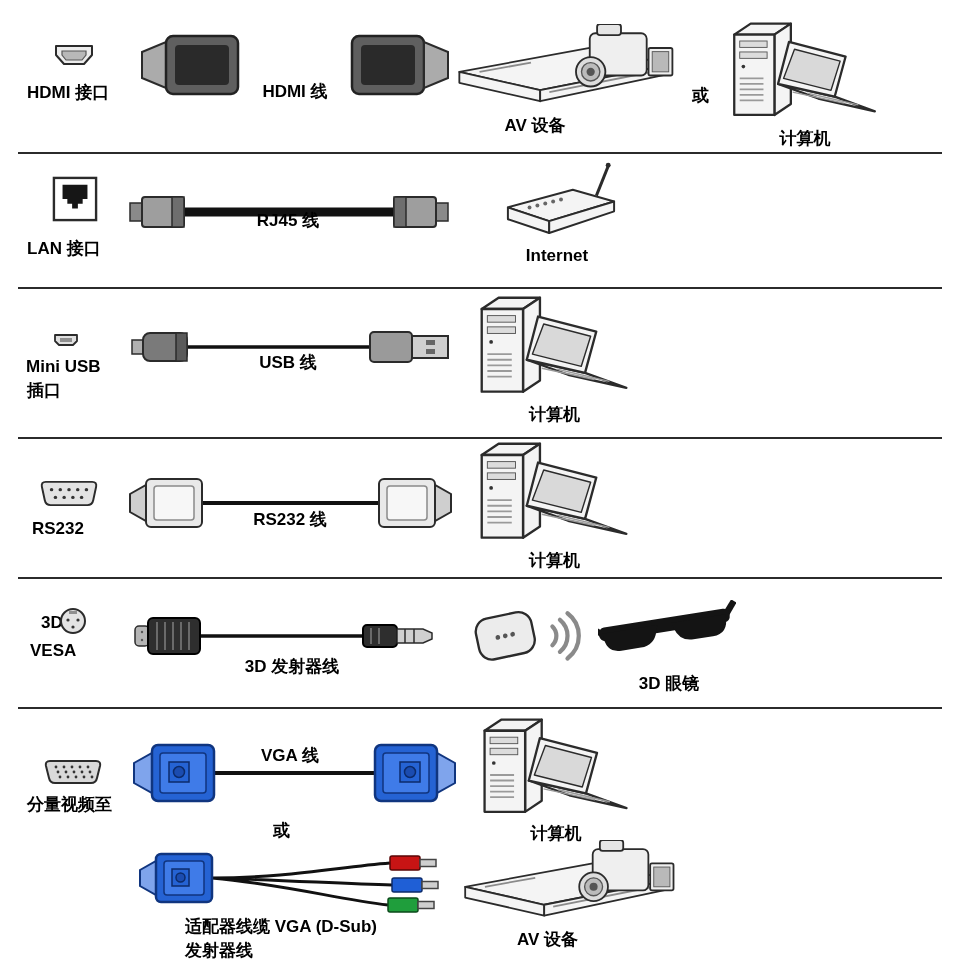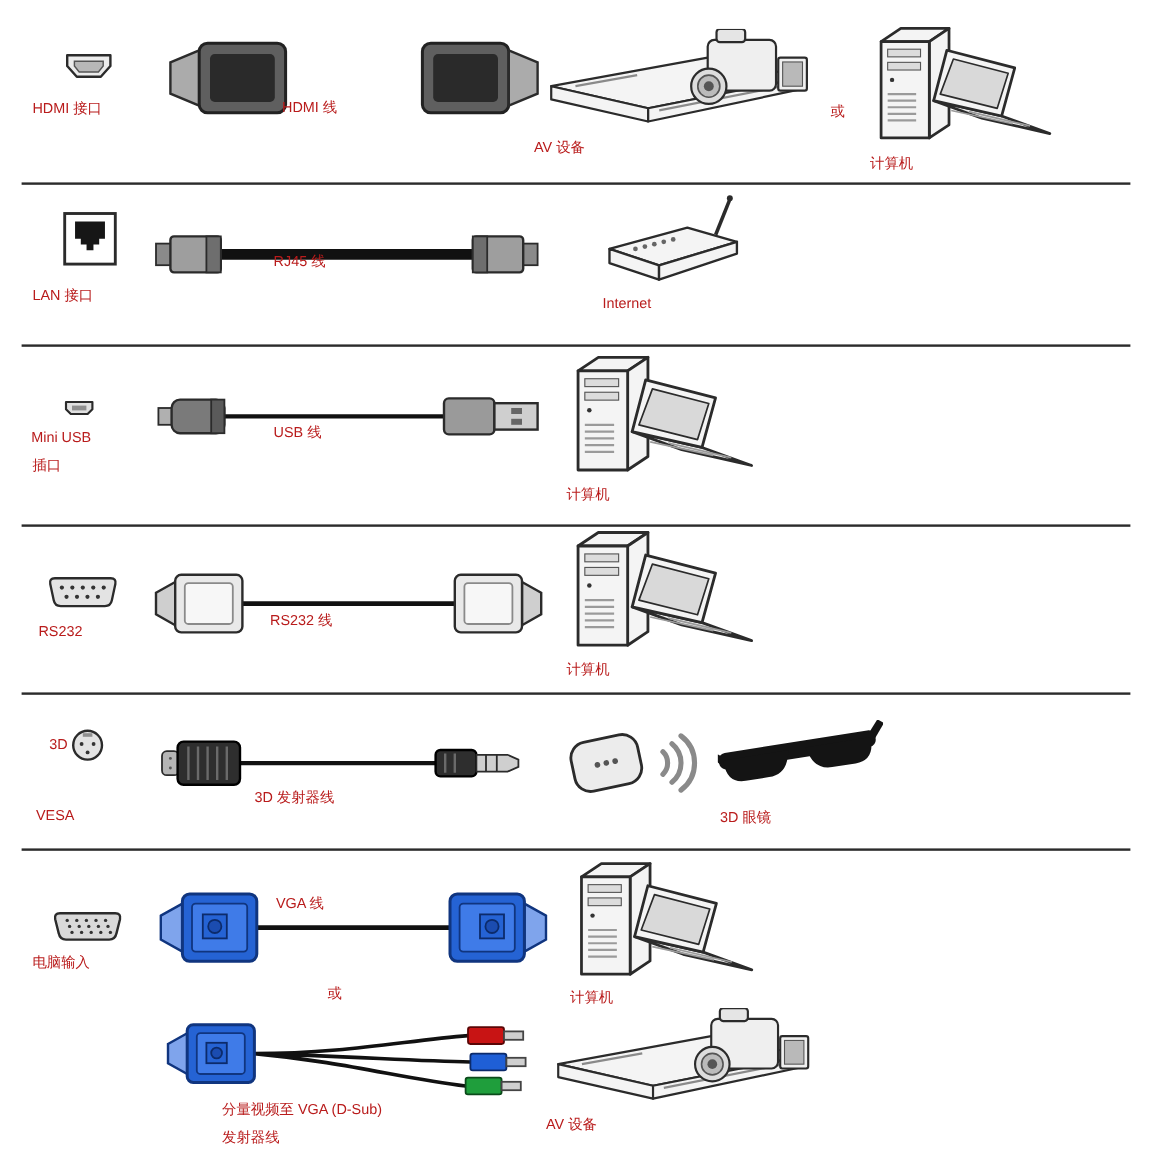--- a/index.html
+++ b/index.html
@@ -1,20 +1,20 @@
 <!DOCTYPE html>
 <html><head>
 <meta charset="utf-8">
 <style>
   html,body{margin:0;padding:0;background:#fff;}
   .canvas{position:relative;width:960px;height:974px;background:#fff;overflow:hidden;
           font-family:"Liberation Sans","DejaVu Sans",sans-serif;}
   .abs{position:absolute;}
-  .lbl{position:absolute;font-weight:normal;font-size:12px;color:#b91c1c;white-space:nowrap;line-height:1.2;}
-  .c{text-align:left;}
+  .lbl{position:absolute;font-weight:bold;font-size:17px;color:#000000;white-space:nowrap;line-height:1.2;}
+  .c{text-align:center;}
   .divider{position:absolute;left:18px;width:924px;border-top:2px solid #2b2b2b;height:0;}
 </style>
 </head>
 <body>
 
 <svg width="0" height="0" style="position:absolute" aria-hidden="true">
 <defs>
 
 <symbol id="sym-computer" viewBox="0 0 175 115">
   <g stroke="#2b2b2b" stroke-width="2.5" fill="#f4f4f4" stroke-linejoin="round">
@@ -307,54 +307,54 @@
     <div class="lbl c" style="left:472px;top:551px;width:165px">计算机</div>
   </div>
 
   <div class="divider" style="top:577px"></div>
 
   <div>
     <div class="lbl" style="left:41px;top:613px">3D</div>
     <svg class="abs" style="left:58px;top:606px" width="30" height="30">
         <use href="#sym-vesa-port" width="30" height="30"></use>
       </svg>
-    <div class="lbl" style="left:30px;top:672px">VESA</div>
+    <div class="lbl" style="left:30px;top:641px">VESA</div>
     <svg class="abs" style="left:133px;top:612px" width="315" height="48">
         <use href="#sym-3d-cable" width="315" height="48"></use>
       </svg>
     <div class="lbl c" style="left:212px;top:657px;width:160px">3D 发射器线</div>
     <svg class="abs" style="left:460px;top:600px" width="132" height="66">
         <use href="#sym-emitter" width="132" height="66"></use>
       </svg>
     <svg class="abs" style="left:598px;top:600px" width="138" height="69">
         <use href="#sym-glasses" width="138" height="69"></use>
       </svg>
     <div class="lbl c" style="left:600px;top:674px;width:138px">3D 眼镜</div>
   </div>
 
   <div class="divider" style="top:707px"></div>
 
   <div>
     <svg class="abs" style="left:42px;top:757px" width="62" height="30">
         <use href="#sym-vga-port" width="62" height="30"></use>
       </svg>
-    <div class="lbl" style="left:27px;top:795px">电脑输入</div>
+    <div class="lbl" style="left:27px;top:795px">分量视频至</div>
     <svg class="abs" style="left:132px;top:740px" width="325" height="66">
         <use href="#sym-vga-cable" width="325" height="66"></use>
       </svg>
     <div class="lbl c" style="left:230px;top:746px;width:120px">VGA 线</div>
     <div class="lbl" style="left:273px;top:821px">或</div>
     <svg class="abs" style="left:475px;top:716px" width="162" height="106">
         <use href="#sym-computer" width="162" height="106"></use>
       </svg>
     <div class="lbl c" style="left:475px;top:824px;width:162px">计算机</div>
     <svg class="abs" style="left:138px;top:843px" width="322" height="78">
         <use href="#sym-component-cable" width="322" height="78"></use>
       </svg>
-    <div class="lbl" style="left:185px;top:917px">分量视频至 VGA (D-Sub)</div>
+    <div class="lbl" style="left:185px;top:917px">适配器线缆 VGA (D-Sub)</div>
     <div class="lbl" style="left:185px;top:941px">发射器线</div>
     <svg class="abs" style="left:458px;top:840px" width="220" height="90">
         <use href="#sym-avdevice" width="220" height="90"></use>
       </svg>
     <div class="lbl c" style="left:455px;top:930px;width:185px">AV 设备</div>
   </div>
 
 </div>
 
 </body></html>

